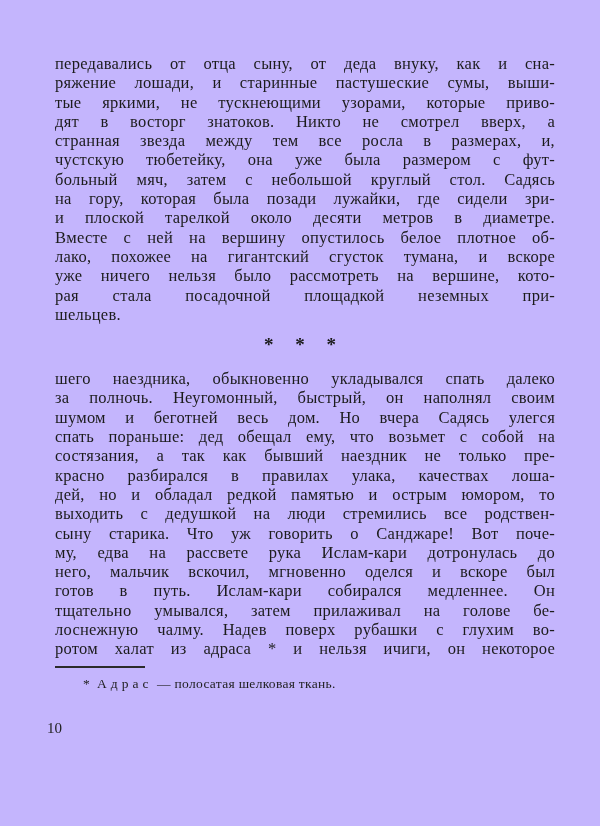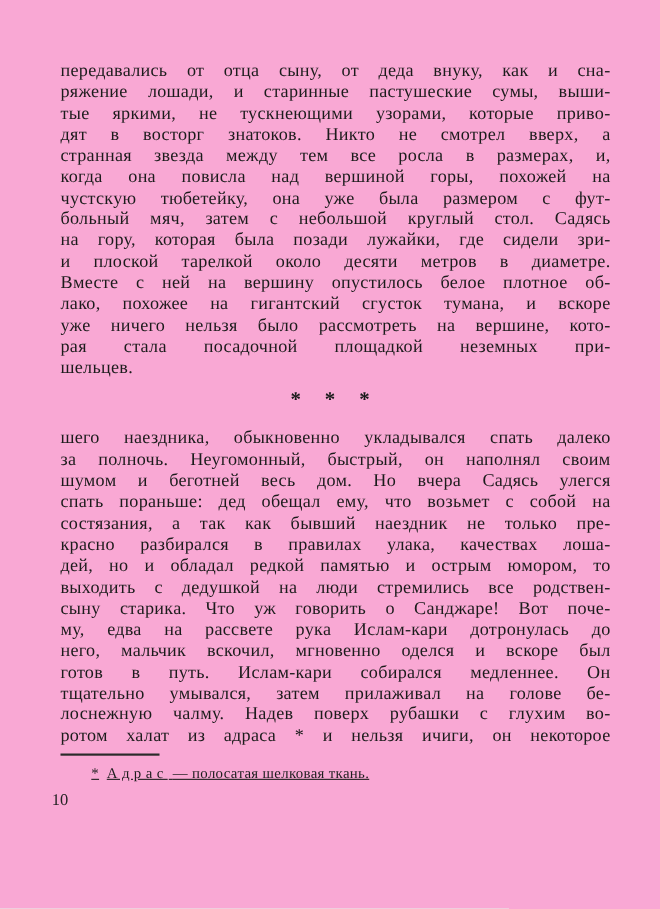--- a/index.html
+++ b/index.html
@@ -4,21 +4,21 @@
 <style>
   html, body {
     margin: 0;
     padding: 0;
     background: #e8e8e6;
   }
   .page {
     position: relative;
     width: 600px;
     height: 826px;
-    background: #f9a8d4;
+    background: #c4b5fd;
     font-family: "Liberation Serif", serif;
     color: #1c1c1c;
     overflow: hidden;
   }
   .text-block {
     position: absolute;
     left: 55px;
     top: 54px;
     width: 500px;
   }
@@ -55,21 +55,20 @@
     border-top: 2px solid #2b2b2b;
     margin-top: 7px;
   }
   .footnote {
     margin-top: 7px;
     padding-left: 28px;
     font-size: 13.5px;
     line-height: 17px;
     letter-spacing: 0.3px;
     color: #1e1e1e;
-    text-decoration: underline;
   }
   .fn-marker {
     margin-right: 7px;
   }
   .fn-term {
     letter-spacing: 4px;
     margin-right: 1px;
   }
   .page-number {
     position: absolute;
@@ -84,21 +83,20 @@
 
 <div class="page">
   <div class="text-block">
 
     <div class="para">
       <div class="line">передавались от отца сыну, от деда внуку, как и сна-</div>
       <div class="line">ряжение лошади, и старинные пастушеские сумы, выши-</div>
       <div class="line">тые яркими, не тускнеющими узорами, которые приво-</div>
       <div class="line">дят в восторг знатоков. Никто не смотрел вверх, а</div>
       <div class="line">странная звезда между тем все росла в размерах, и,</div>
-      <div class="line">когда она повисла над вершиной горы, похожей на</div>
       <div class="line">чустскую тюбетейку, она уже была размером с фут-</div>
       <div class="line">больный мяч, затем с небольшой круглый стол. Садясь</div>
       <div class="line">на гору, которая была позади лужайки, где сидели зри-</div>
       <div class="line">и плоской тарелкой около десяти метров в диаметре.</div>
       <div class="line">Вместе с ней на вершину опустилось белое плотное об-</div>
       <div class="line">лако, похожее на гигантский сгусток тумана, и вскоре</div>
       <div class="line">уже ничего нельзя было рассмотреть на вершине, кото-</div>
       <div class="line">рая стала посадочной площадкой неземных при-</div>
       <div class="line para-end">шельцев.</div>
     </div>

